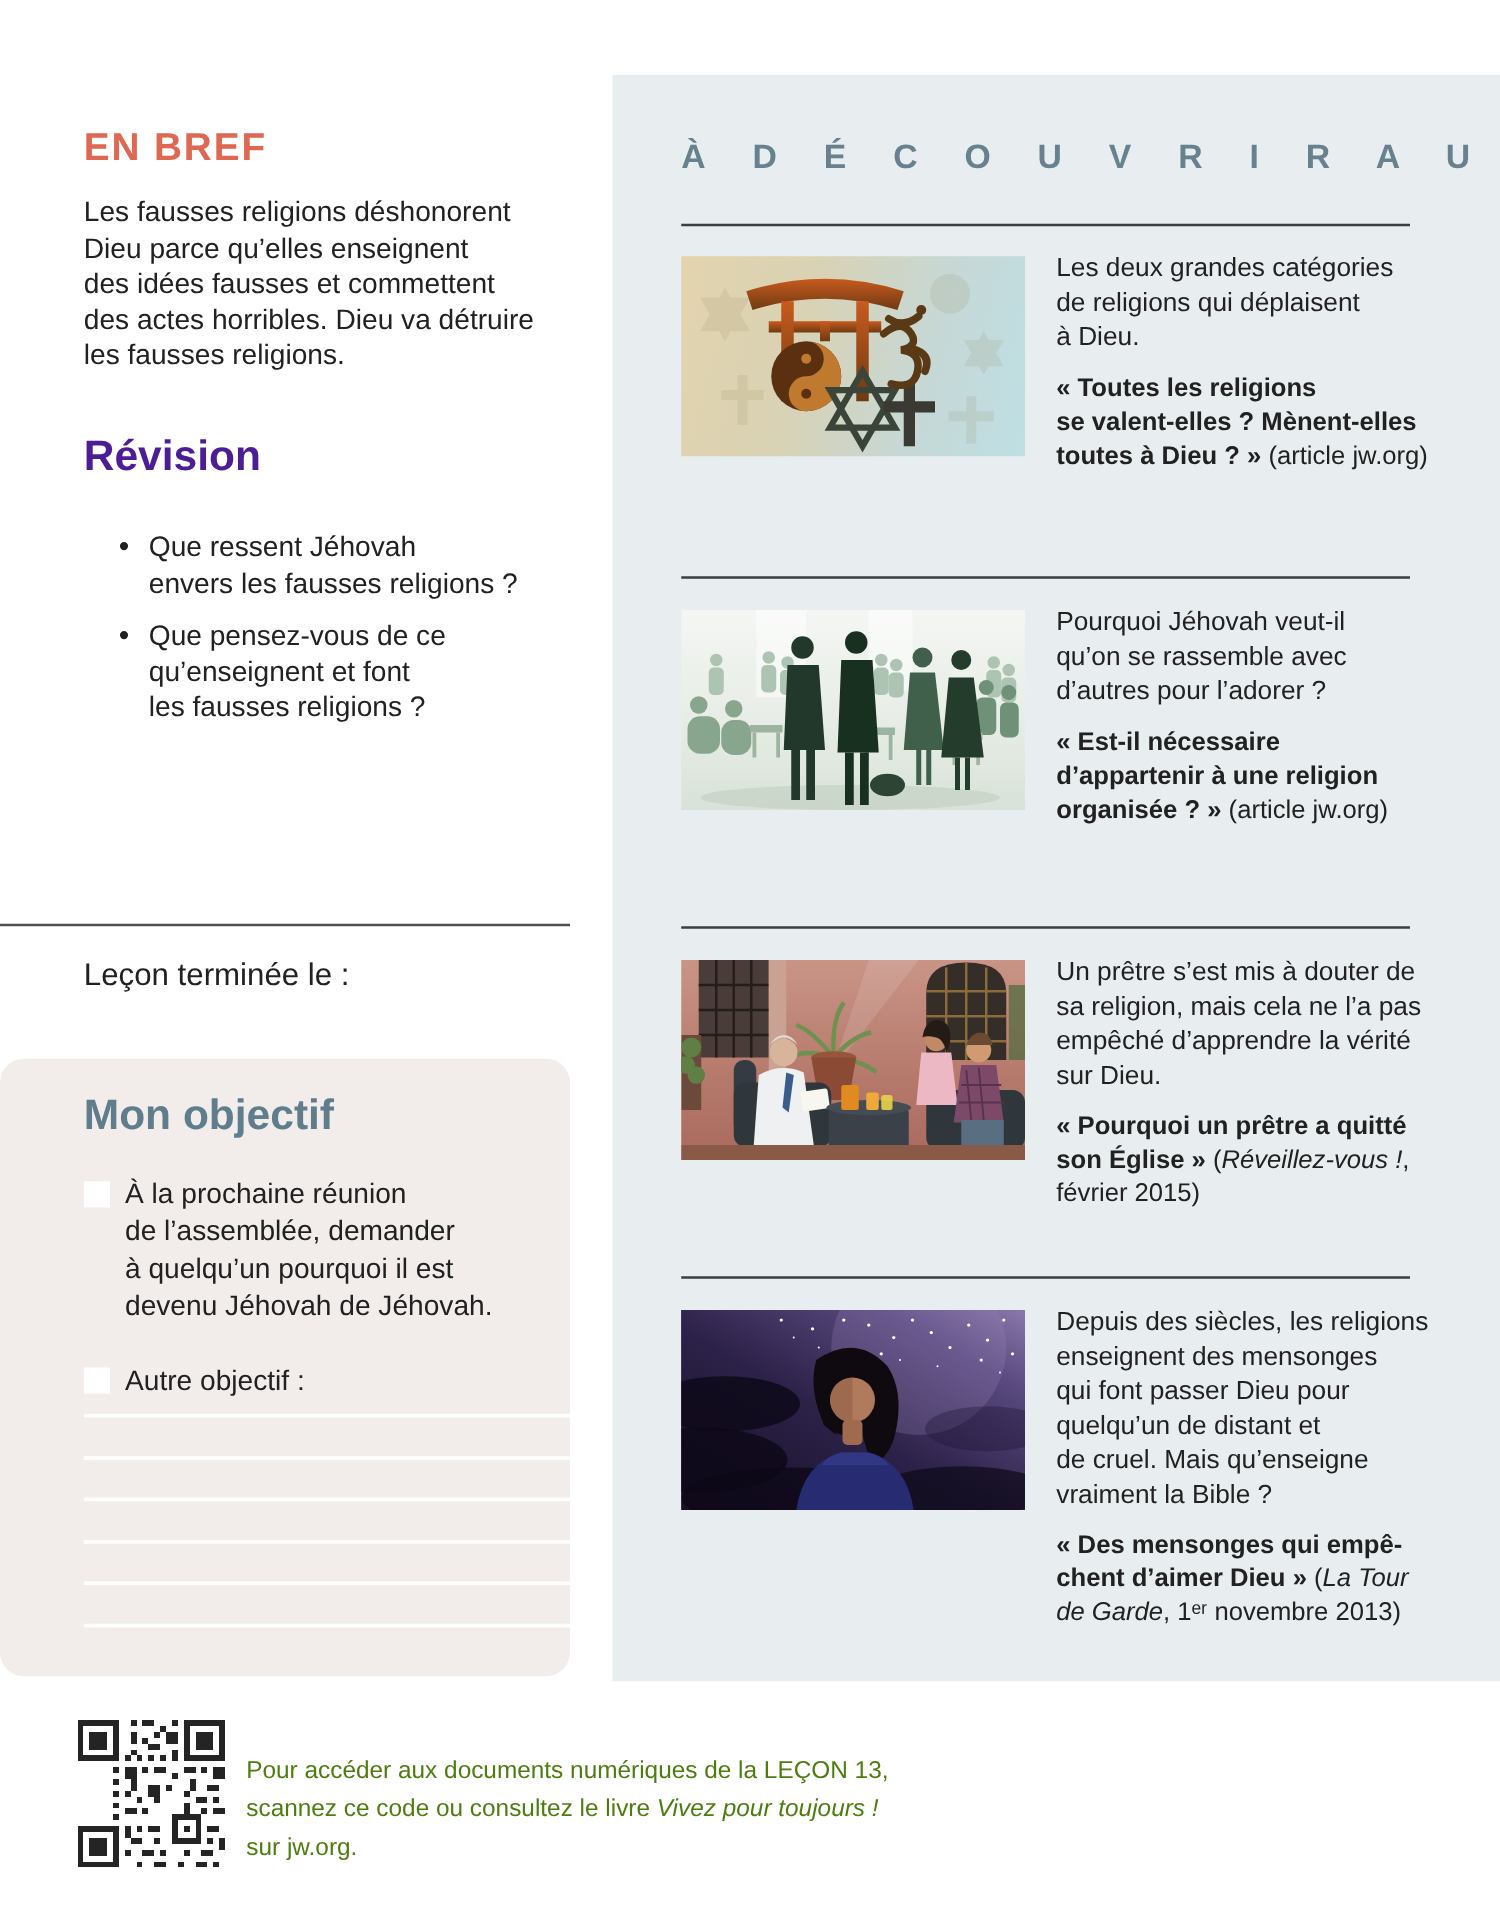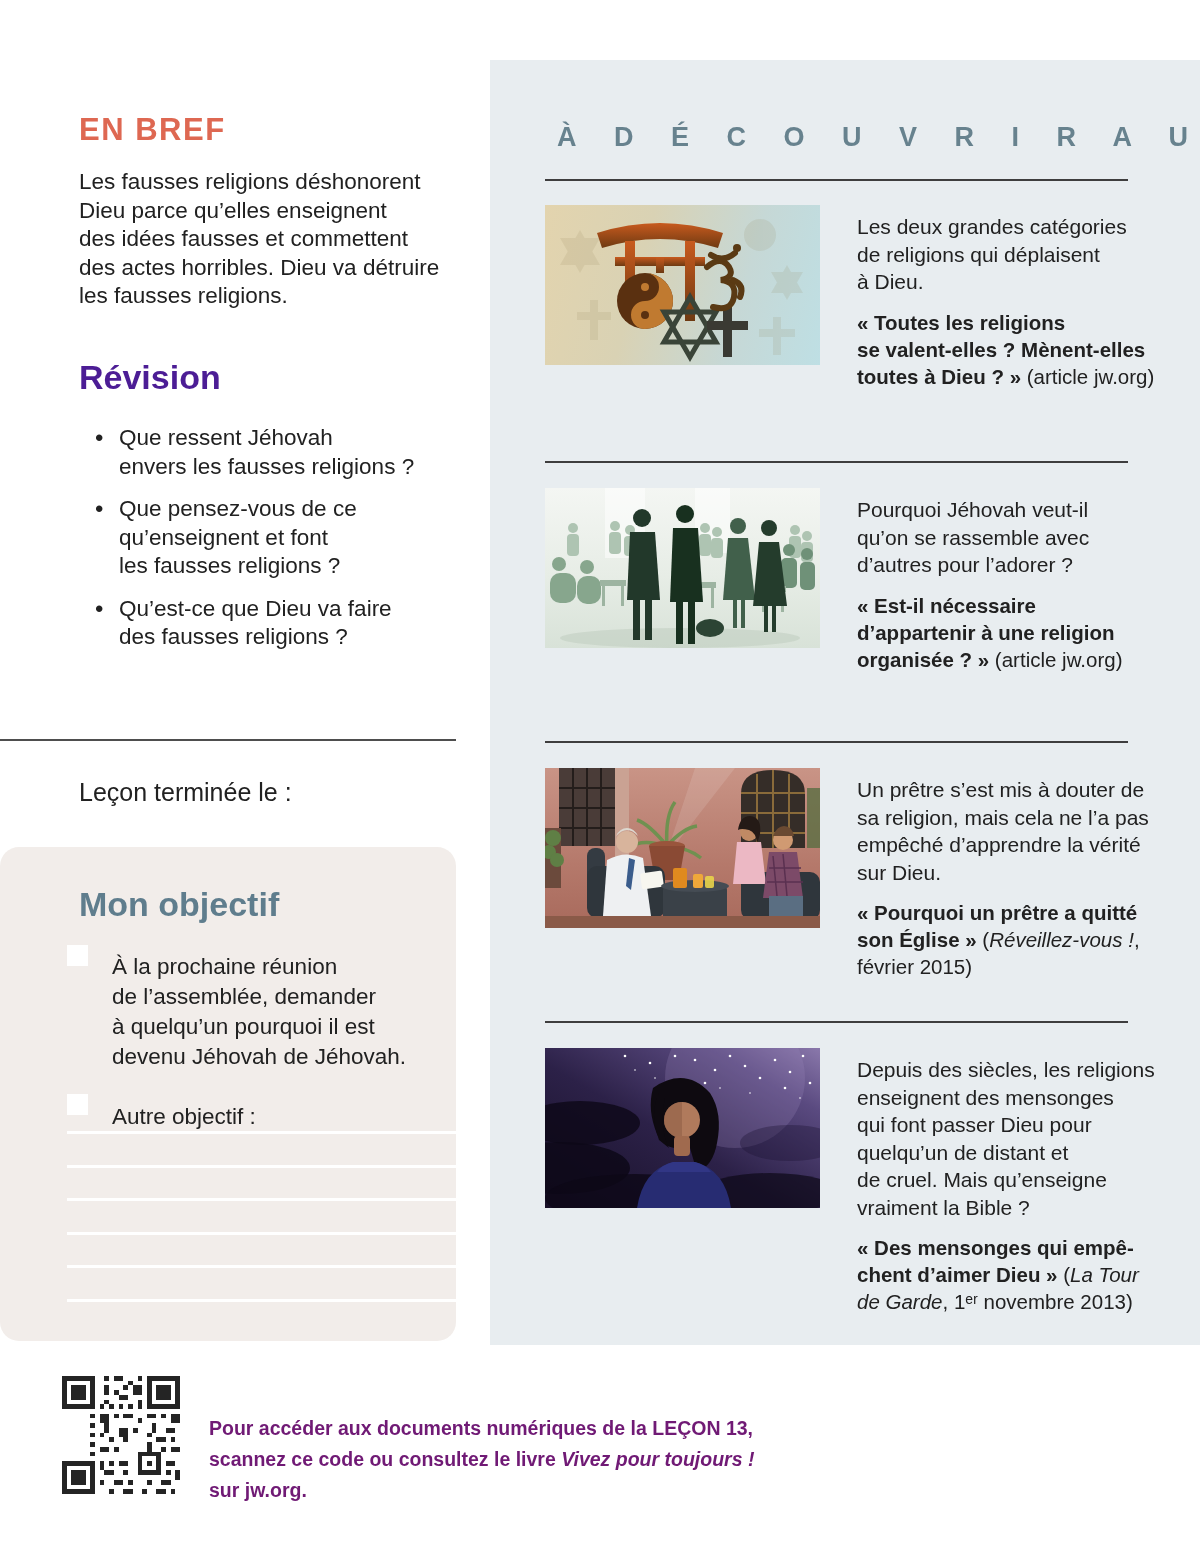--- a/index.html
+++ b/index.html
@@ -1,19 +1,19 @@
 <!DOCTYPE html>
 <html><head>
 <meta charset="utf-8">
 <style>
   html,body{margin:0;padding:0;background:#fff;}
   .page{position:relative;width:1200px;height:1543px;background:#ffffff;overflow:hidden;
         font-family:"Liberation Sans","DejaVu Sans",sans-serif;color:#212121;}
   .page *{box-sizing:border-box;}
-  p,h1,h2{margin:12px;}
+  p,h1,h2{margin:0;}
 
   
   .enbref-title{position:absolute;left:67px;top:100px;font-size:31px;font-weight:700;
                 color:#de6852;letter-spacing:1.5px;}
   .summary{position:absolute;left:67px;top:156px;width:420px;font-size:22.5px;
            line-height:28.5px;white-space:pre-line;}
   .revision-title{position:absolute;left:67px;top:346px;font-size:34px;font-weight:600;color:#4c1d95;}
   .questions{position:absolute;left:95px;top:424px;width:350px;list-style:none;margin:0;padding:0;}
   .questions li{position:relative;padding-left:24px;font-size:22.5px;line-height:28.5px;
                 white-space:pre-line;margin-bottom:14px;}
@@ -48,43 +48,41 @@
   .desc{font-size:21px;line-height:27.5px;white-space:pre-line;}
   .ref{font-size:20.5px;line-height:27px;white-space:pre-line;margin-top:13px;}
   .ref .b{font-weight:700;}
   .ref i{font-style:italic;}
   .thumb svg{display:block;width:100%;height:100%;}
 
   
   .qr{position:absolute;left:62px;top:1376px;width:118px;height:118px;}
   .qr svg{display:block;width:100%;height:100%;shape-rendering:crispEdges;}
   .qr-text{position:absolute;left:197px;top:1401px;width:620px;font-size:19.5px;line-height:31px;
-           font-weight:700;color:#701a75;white-space:pre-line;}
+           font-weight:400;color:#4d7c0f;white-space:pre-line;}
   .qr-text i{font-style:italic;}
 </style>
 </head>
 <body>
 
 <div class="page">
 
   <h1 class="enbref-title">EN BREF</h1>
   <p class="summary">Les fausses religions déshonorent
 Dieu parce qu’elles enseignent
 des idées fausses et commettent
 des actes horribles. Dieu va détruire
 les fausses religions.</p>
   <h2 class="revision-title">Révision</h2>
   <ul class="questions">
     <li>Que ressent Jéhovah
 envers les fausses religions ?</li>
     <li>Que pensez-vous de ce
 qu’enseignent et font
 les fausses religions ?</li>
-    <li>Qu’est-ce que Dieu va faire
-des fausses religions ?</li>
   </ul>
   <div class="rule-left"></div>
   <p class="lesson-done">Leçon terminée le :</p>
 
   <div class="objective-box">
     <h2 class="objective-title">Mon objectif</h2>
     <span class="checkbox cb1"></span>
     <p class="goal-text g1">À la prochaine réunion
 de l’assemblée, demander
 à quelqu’un pourquoi il est

